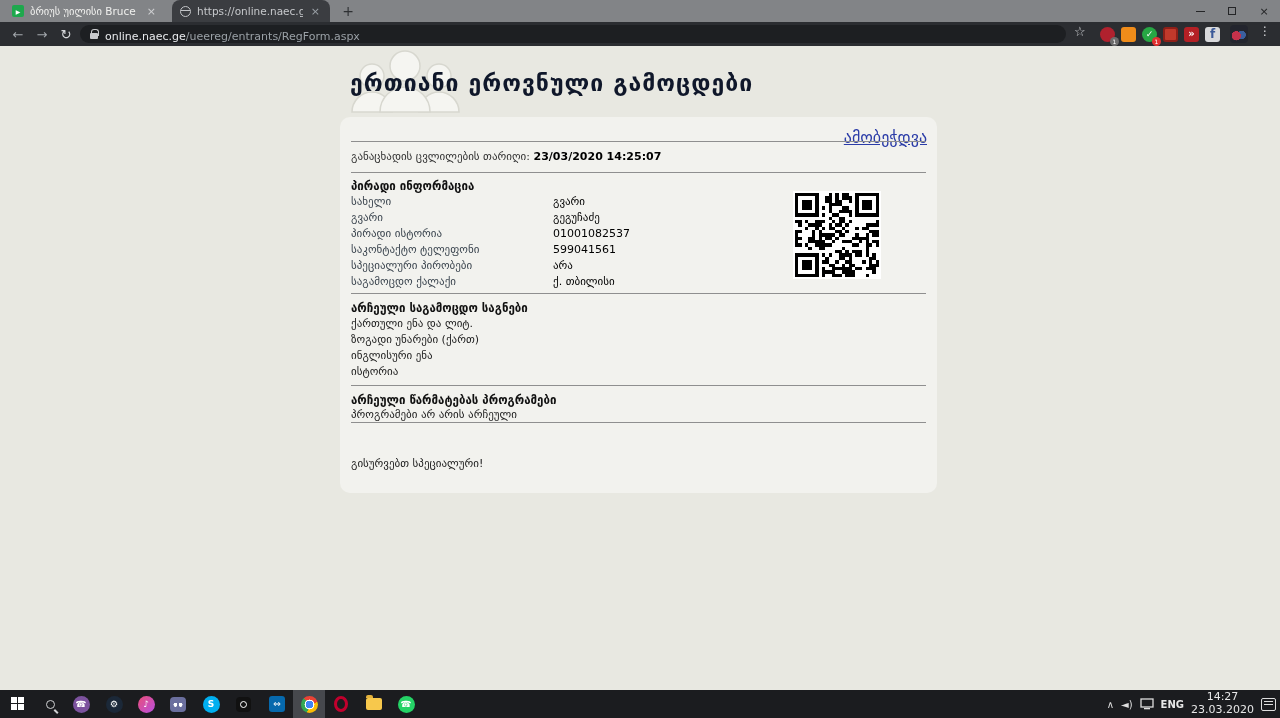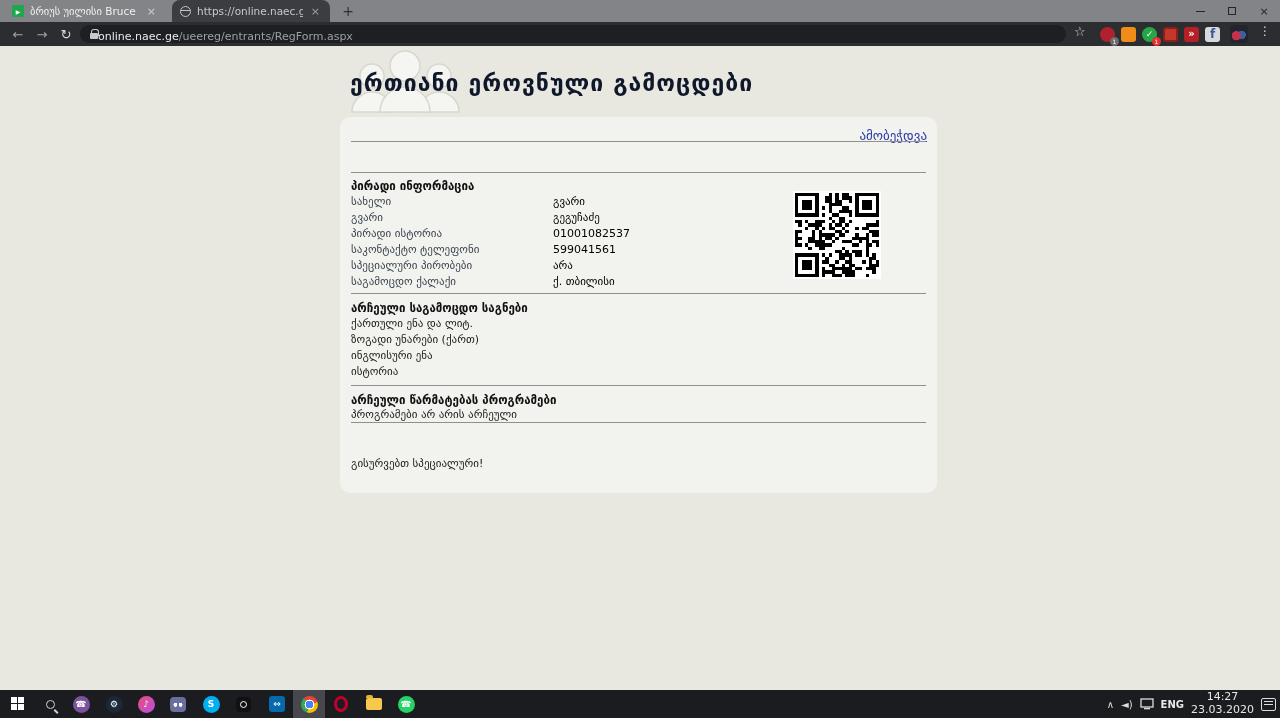--- a/index.html
+++ b/index.html
@@ -18,41 +18,41 @@
   .fav-globe { width:11px; height:11px; border-radius:50%; border:1.5px solid #c3c5c8; background:transparent; flex:none; position:relative; }
   .fav-globe::after{ content:""; position:absolute; left:0; right:0; top:3px; border-top:1px solid #c3c5c8; }
   .newtab { position:absolute; left:338px; top:2px; width:20px; height:18px; color:#2e3033; font-size:14px; text-align:center; line-height:18px; }
   .wincontrols { position:absolute; right:0; top:0; height:22px; display:flex; }
   .winbtn { width:32px; height:22px; display:flex; align-items:center; justify-content:center; color:#242527; font-size:11px; }
   .winbtn .bar { width:9px; height:1px; background:#242527; }
   .winbtn .box { width:8px; height:8px; border:1px solid #242527; }
 
   .toolbar { position:absolute; top:22px; left:0; width:1280px; height:24px; background:#2b2d31; }
   .navico { position:absolute; top:2px; width:20px; height:20px; display:flex; align-items:center; justify-content:center; font-size:13px; color:#a2a6ab; }
-  .urlpill { position:absolute; left:80px; top:3px; width:986px; height:18px; background:#1d1f22; border-radius:9px; display:flex; align-items:center; padding:0 10px; }
+  .urlpill { position:absolute; left:80px; top:3px; width:986px; height:18px; background:#1d1f22; border-radius:9px; display:flex; align-items:center; padding:0 10px; gap:7px; }
   .urlhost { font-size:11px; color:#e8eaed; white-space:nowrap; }
   .urlpath { font-size:11px; color:#9aa0a6; white-space:nowrap; }
   .lock { width:8px; height:10px; position:relative; flex:none; }
   .lock::before { content:""; position:absolute; left:1px; top:0; width:6px; height:6px; border:1.2px solid #c7c9cc; border-bottom:none; border-radius:3px 3px 0 0; }
   .lock::after { content:""; position:absolute; left:0; top:4px; width:8px; height:6px; background:#c7c9cc; border-radius:1px; }
   .star { position:absolute; left:1074px; top:2px; font-size:13px; color:#cfd1d4; }
   .ext { position:absolute; top:5px; width:15px; height:15px; border-radius:3px; }
   .badge { position:absolute; right:-4px; bottom:-4px; min-width:9px; height:9px; border-radius:5px; font-size:6px; line-height:9px; text-align:center; color:#fff; padding:0 1px; }
   .avatar { position:absolute; left:1230px; top:3px; width:18px; height:18px; border-radius:4px;
             background: radial-gradient(circle at 35% 60%, #c4314b 0 28%, transparent 30%),
                         radial-gradient(circle at 65% 55%, #3b5fa0 0 26%, transparent 28%), #23252e; }
   .menu3 { position:absolute; left:1258px; top:2px; font-size:12px; color:#d5d7da; width:14px; text-align:center; }
 
   
   .page { position:absolute; top:46px; left:0; width:1280px; height:644px; background:#e8e8e1; }
   .site-title { position:absolute; left:350px; top:24px; font-size:23px; font-weight:bold; color:#0f172a; letter-spacing:1px; z-index:2; }
   .silhouettes { position:absolute; left:342px; top:4px; z-index:1; }
   .panel { position:absolute; left:340px; top:71px; width:597px; height:376px; background:#f2f2ee; border-radius:10px; }
   .panel hr { border:none; border-top:1px solid #8f8f8f; margin:0 11px; }
-  .printlink { position:absolute; right:10px; top:11px; font-size:13px; color:#2b3ca8; text-decoration:underline; }
+  .printlink { position:absolute; right:10px; top:11px; font-size:16px; color:#2b3ca8; text-decoration:underline; }
   .hr1 { position:absolute; top:24px; left:0; right:0; }
   .dateline { position:absolute; left:11px; top:33px; font-size:11px; color:#333; }
   .dateline b { color:#000; }
   .hr2 { position:absolute; top:55px; left:0; right:0; }
   .sec-title { position:absolute; left:11px; font-size:11.5px; font-weight:bold; color:#111; }
   .row-label { position:absolute; left:11px; font-size:11px; color:#3c4650; }
   .row-value { position:absolute; left:213px; font-size:11px; color:#000; }
   .qr { position:absolute; left:453px; top:74px; width:88px; height:88px; background:#fff; padding:2px; }
   .hr3 { position:absolute; top:176px; left:0; right:0; }
   .hr4 { position:absolute; top:268px; left:0; right:0; }
@@ -155,20 +155,24 @@
           <path d="M77 62 a20 20 0 0 1 40 0 z"></path>
         <circle cx="63" cy="16" r="15"></circle>
           <path d="M38 62 a25 25 0 0 1 50 0 z"></path>
       </g>
     </svg>
     <div class="site-title">ერთიანი ეროვნული გამოცდები</div>
 
     <div class="panel">
       <a class="printlink" href="#">ამობეჭდვა</a>
       <hr class="hr1">
+      <div class="dateline">
+        <span>განაცხადის ცვლილების თარიღი:</span>
+        <b>23/03/2020 14:25:07</b>
+      </div>
       <hr class="hr2">
 
       <div class="sec-title" style="top:62px">პირადი ინფორმაცია</div>
       <div class="row-label" style="top:78px">სახელი</div>
       <div class="row-value" style="top:78px">გვარი</div>
       <div class="row-label" style="top:94px">გვარი</div>
       <div class="row-value" style="top:94px">გეგუჩაძე</div>
       <div class="row-label" style="top:110px">პირადი ისტორია</div>
       <div class="row-value" style="top:110px">01001082537</div>
       <div class="row-label" style="top:126px">საკონტაქტო ტელეფონი</div>

